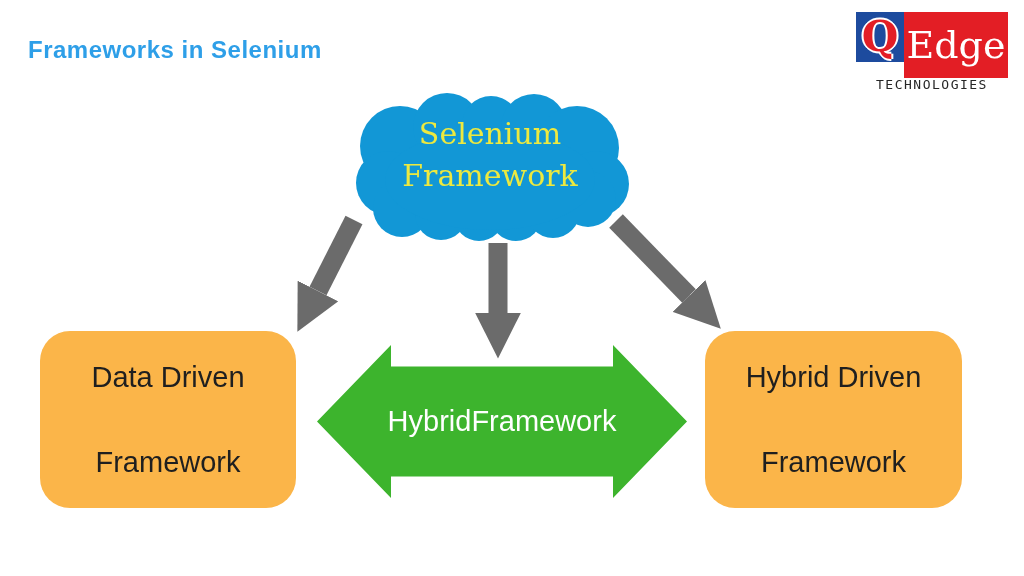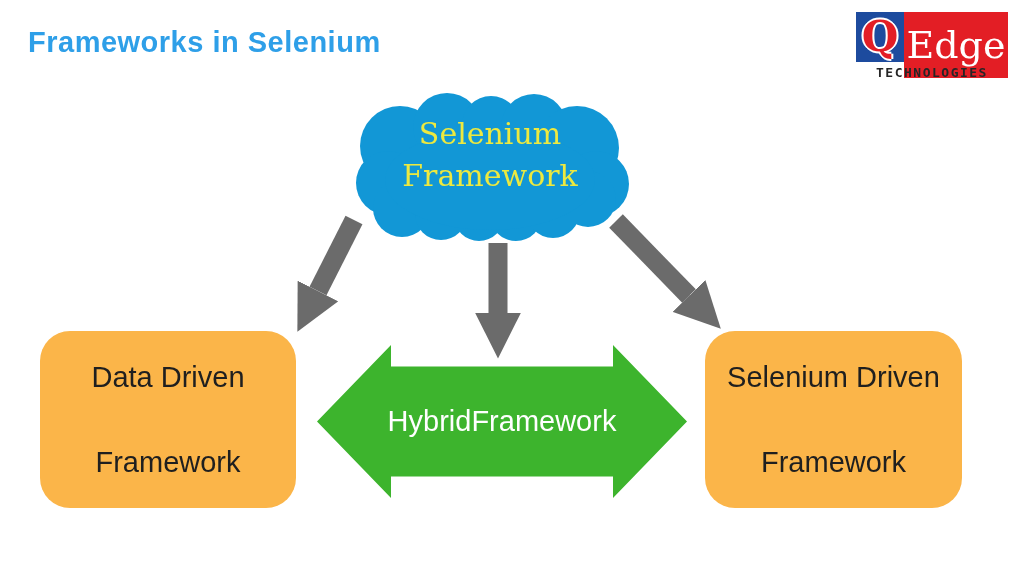--- a/index.html
+++ b/index.html
@@ -8,22 +8,22 @@
     position: relative;
     background: #ffffff;
     font-family: "Liberation Sans", sans-serif;
     overflow: hidden;
   }
 
   
   .page-title {
     position: absolute;
     left: 28px;
-    top: 26px;
-    font-size: 29px;
+    top: 36px;
+    font-size: 24px;
     font-weight: bold;
     color: #2e9fe8;
     letter-spacing: 0.5px;
   }
 
   
   .logo {
     position: absolute;
     left: 856px;
     top: 12px;
@@ -48,23 +48,23 @@
     width: 104px; height: 66px;
     background: #e31e25;
     display: flex; align-items: center; justify-content: center;
   }
   .logo-edge {
     font-family: "DejaVu Serif", serif;
     font-size: 38px; line-height: 48px;
     color: #ffffff;
   }
   .logo-tagline {
-    margin-top: 3px;
+    margin-top: 15px;
     font-family: "DejaVu Sans Mono", monospace;
-    font-weight: bold;
+    font-weight: normal;
     font-size: 13px;
     letter-spacing: 1.5px;
     color: #262626;
     text-align: center;
     white-space: nowrap;
   }
 
   
   .shape-layer { position: absolute; left: 0; top: 0; }
   .garrow { stroke: #6b6b6b; stroke-width: 19; }
@@ -170,15 +170,15 @@
   <span>Data Driven</span>
   <span>Framework</span>
 </div>
 
 <div class="hybrid-arrow">
   <span>Hybrid</span>
   <span>Framework</span>
 </div>
 
 <div class="fw-box right">
-  <span>Selenium Driven</span>
+  <span>Hybrid Driven</span>
   <span>Framework</span>
 </div>
 
 </body></html>

